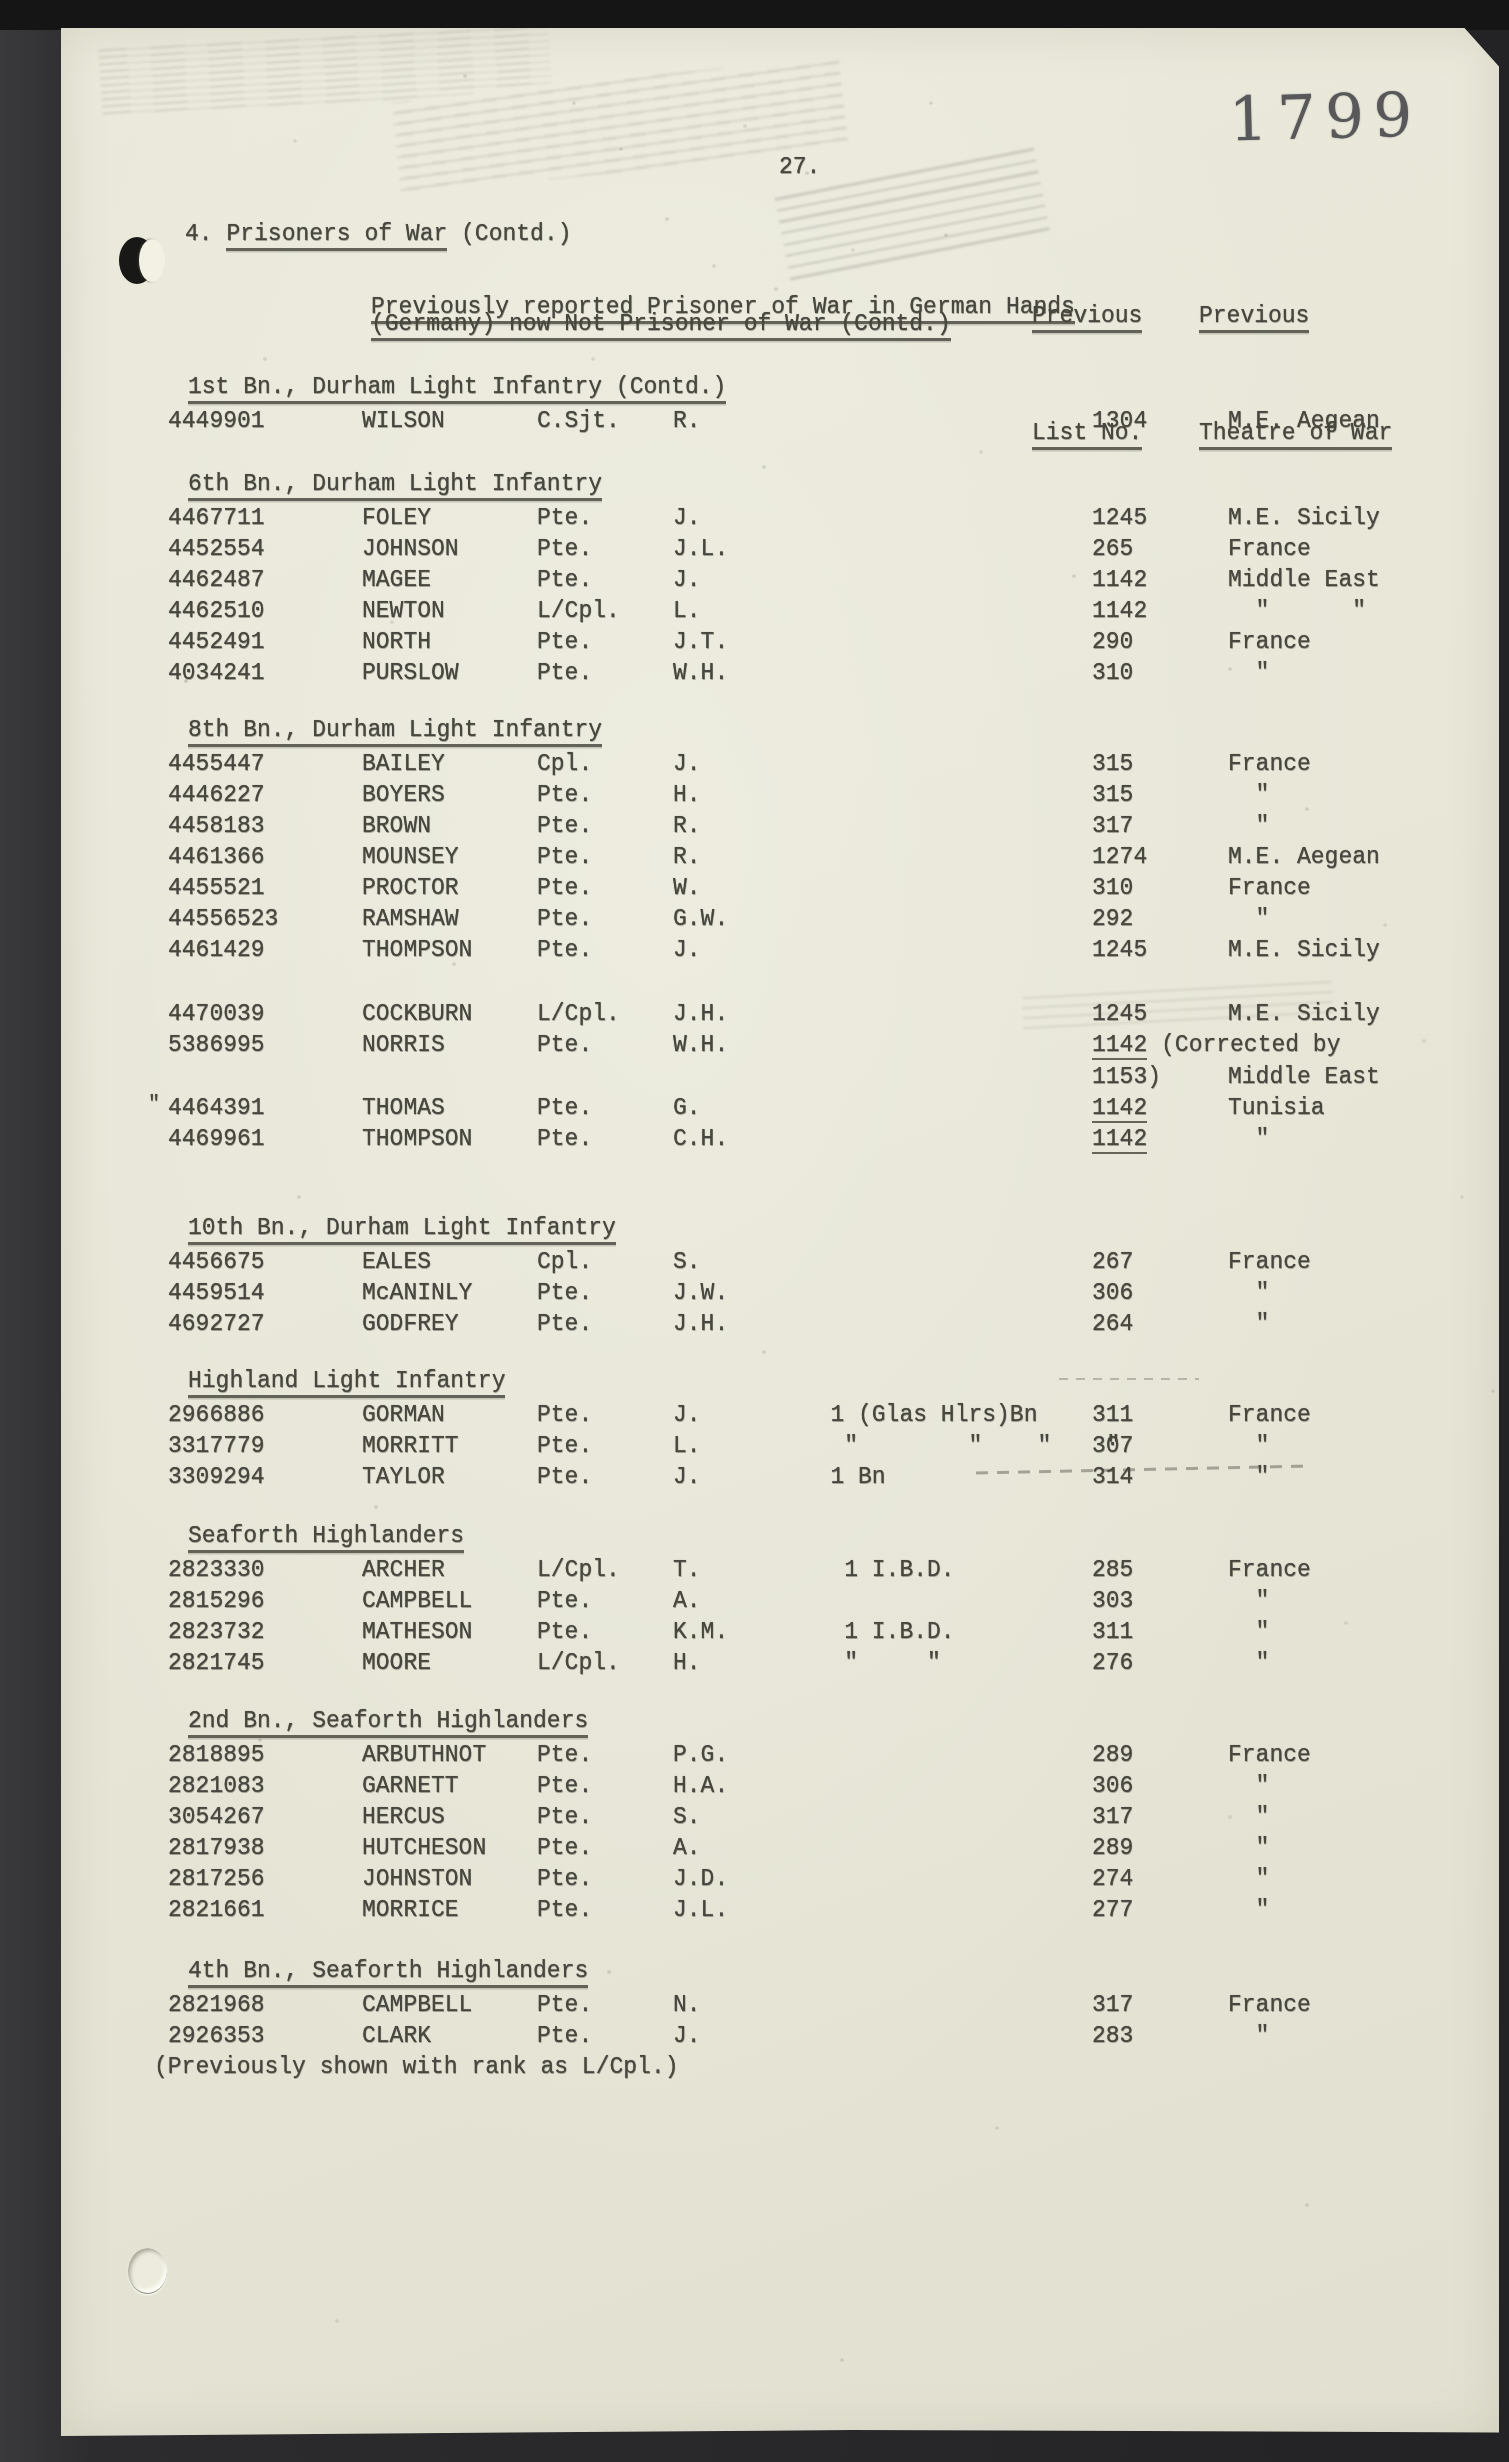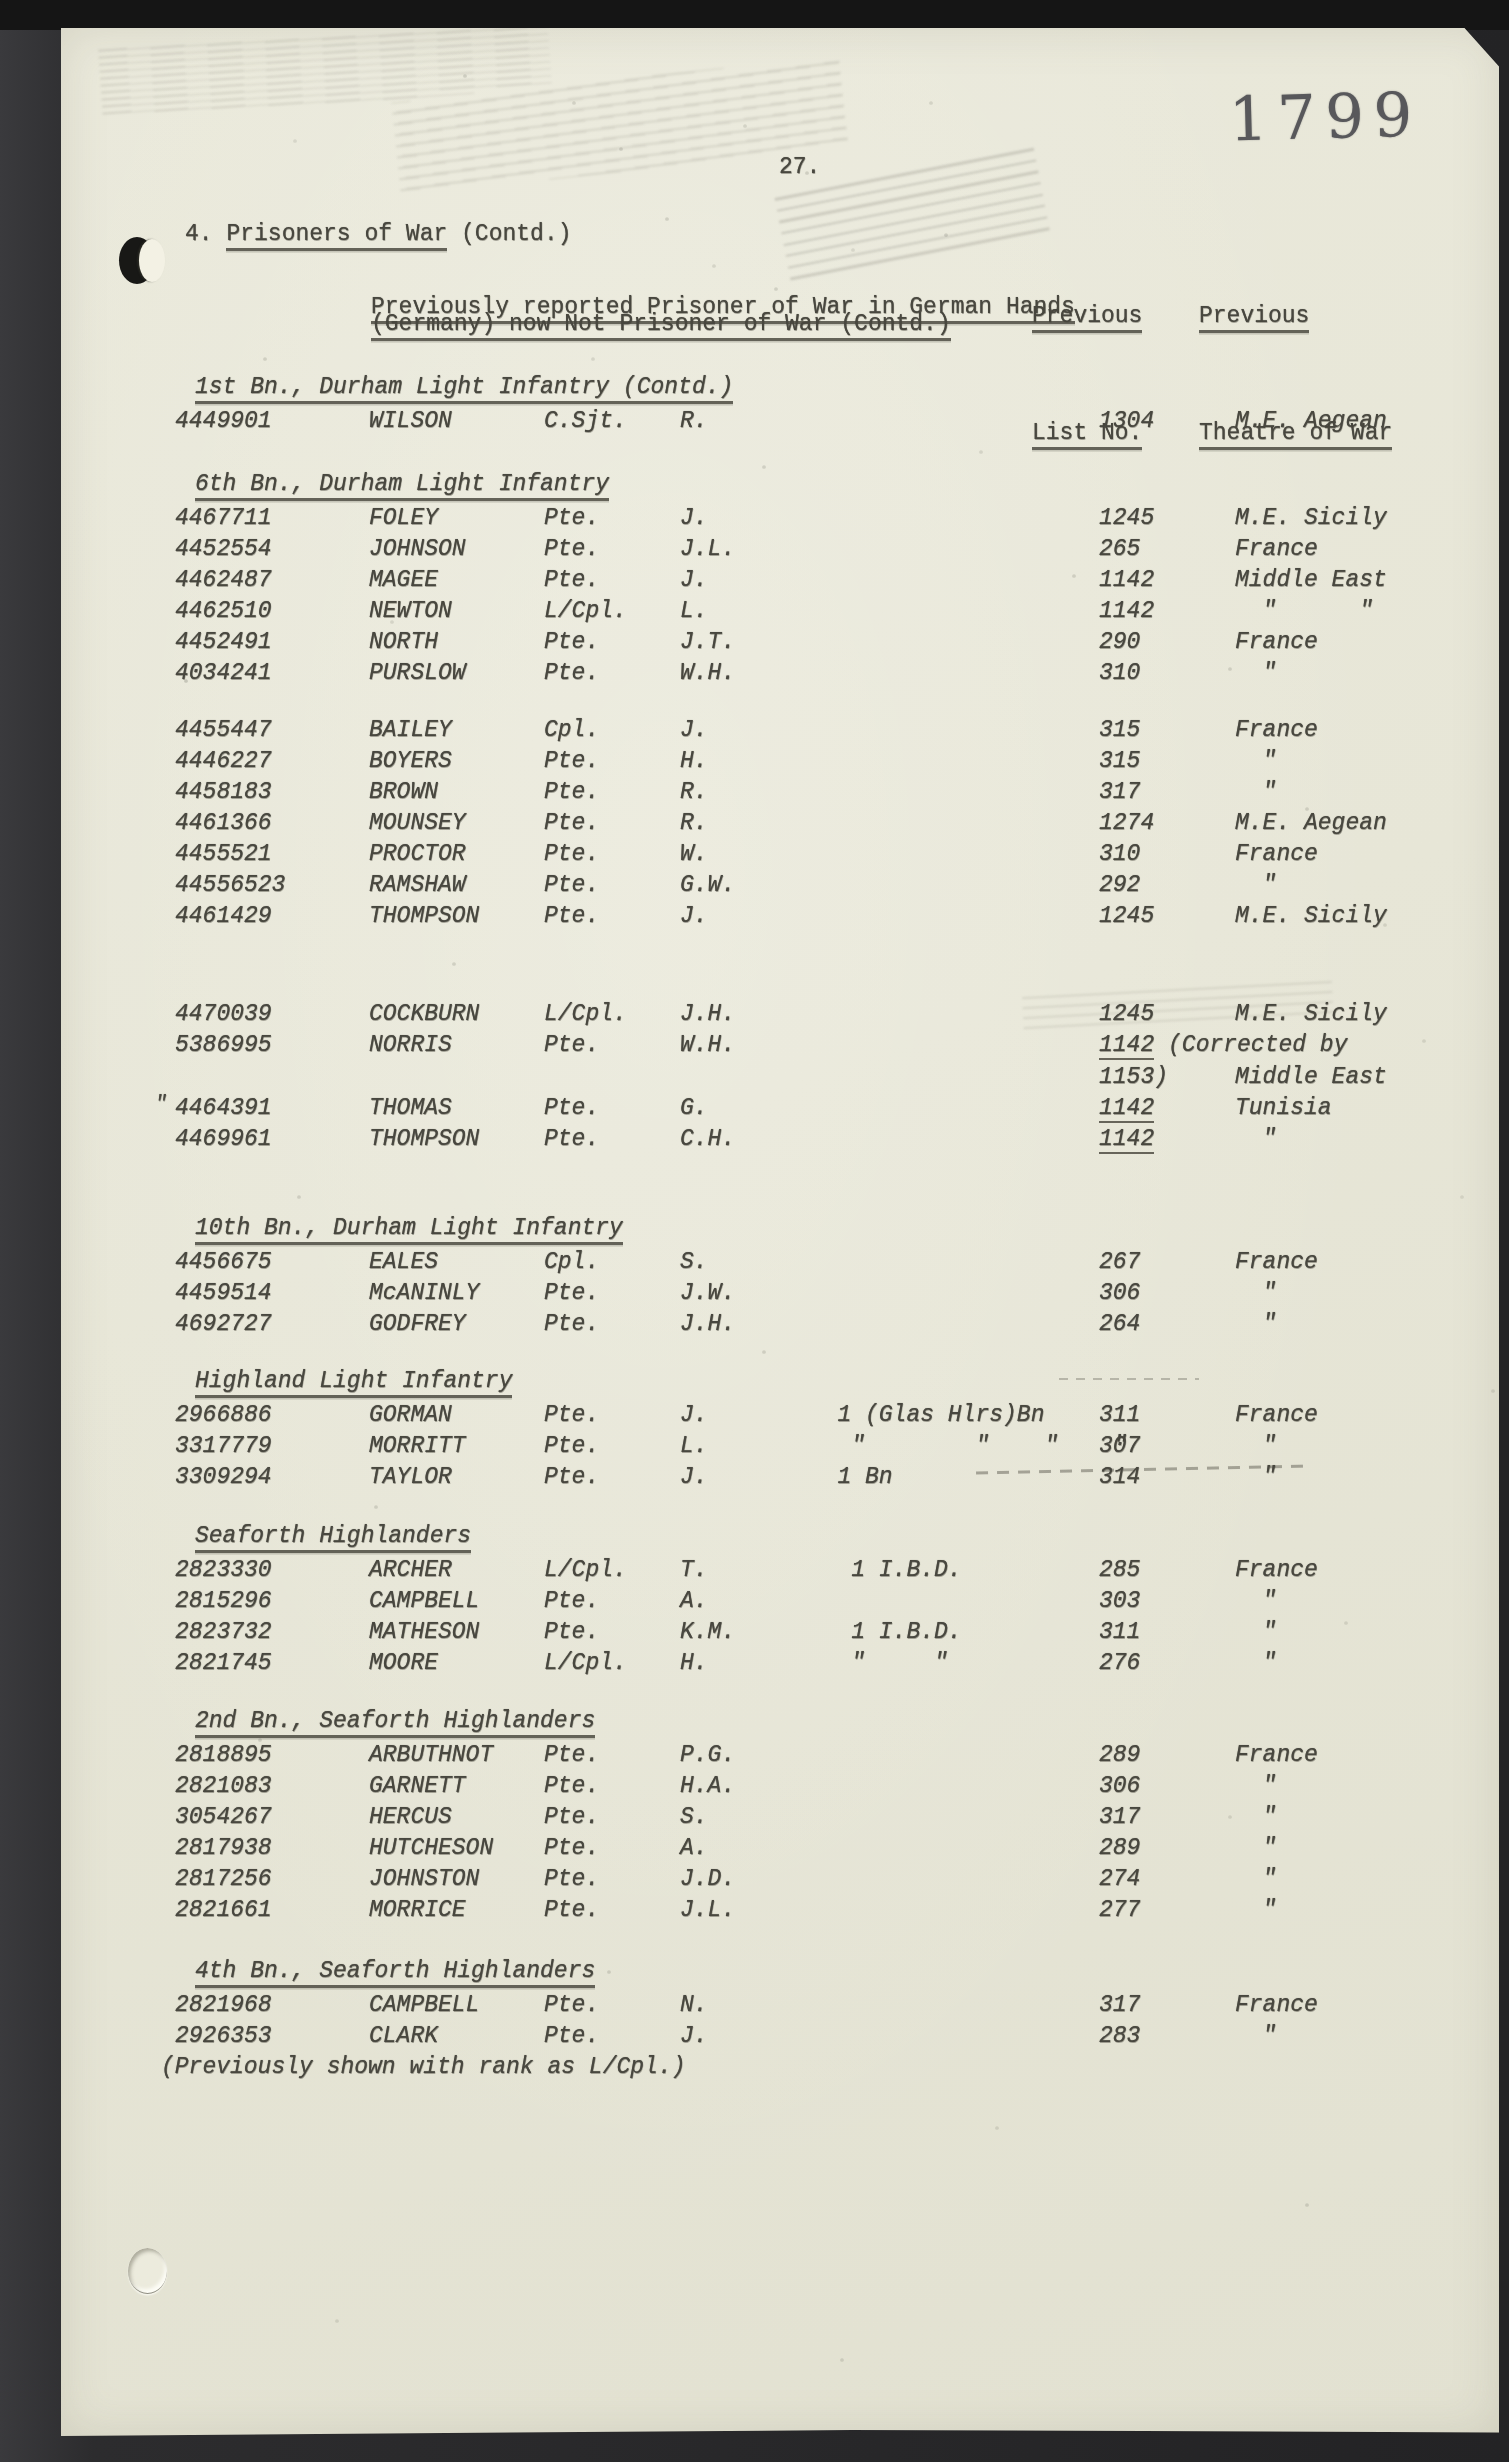--- a/index.html
+++ b/index.html
@@ -28,21 +28,21 @@
     text-shadow:0 0 1.6px rgba(50,50,55,0.5);
   }
   .pageno{position:absolute;left:718px;top:124px;}
   .heading{position:absolute;left:124px;top:191px;text-align:right;}
   .colhead{position:absolute;top:191px;line-height:39px;}
   .ch-list{left:971px;}
   .ch-theatre{left:1138px;}
   .sub1{position:absolute;left:310px;top:248px;margin-top:16px;}
   .sub2{position:absolute;left:310px;top:281px;}
 
-  #sections{position:absolute;left:11px;top:0;width:100%;height:100%;font-style:italic;}
+  #sections{position:absolute;left:4px;top:0;width:100%;height:100%;}
   .section{position:absolute;left:0;width:100%;}
   .s1{top:344px}.s2{top:441px}.s3{top:687px}.s4{top:971px}.s5{top:1185px}
   .s6{top:1338px}.s7{top:1493px}.s8{top:1678px}.s9{top:1928px}
   .sec-title{height:34px;padding-left:123px;}
   .row{
     display:grid;height:31px;padding-left:103px;
     grid-template-columns:194px 175px 136px 116px 303px 136px auto;
   }
   .row.cont{margin-top:1px;}
   .cell{white-space:pre;position:relative;}
@@ -143,20 +143,21 @@
       <div class="section s2">
         <div class="sec-title tw ink"><span class="u">6th Bn., Durham Light Infantry</span></div>
         <div class="row tw ink"><div class="cell">4467711</div><div class="cell">FOLEY</div><div class="cell">Pte.</div><div class="cell">J.</div><div class="cell"></div><div class="cell"><span>1245</span></div><div class="cell">M.E. Sicily</div></div>
         <div class="row tw ink"><div class="cell">4452554</div><div class="cell">JOHNSON</div><div class="cell">Pte.</div><div class="cell">J.L.</div><div class="cell"></div><div class="cell"><span>265</span></div><div class="cell">France</div></div>
         <div class="row tw ink"><div class="cell">4462487</div><div class="cell">MAGEE</div><div class="cell">Pte.</div><div class="cell">J.</div><div class="cell"></div><div class="cell"><span>1142</span></div><div class="cell">Middle East</div></div>
         <div class="row tw ink"><div class="cell">4462510</div><div class="cell">NEWTON</div><div class="cell">L/Cpl.</div><div class="cell">L.</div><div class="cell"></div><div class="cell"><span>1142</span></div><div class="cell">  "      "</div></div>
         <div class="row tw ink"><div class="cell">4452491</div><div class="cell">NORTH</div><div class="cell">Pte.</div><div class="cell">J.T.</div><div class="cell"></div><div class="cell"><span>290</span></div><div class="cell">France</div></div>
         <div class="row tw ink"><div class="cell">4034241</div><div class="cell">PURSLOW</div><div class="cell">Pte.</div><div class="cell">W.H.</div><div class="cell"></div><div class="cell"><span>310</span></div><div class="cell">  "</div></div>
       </div>
       <div class="section s3">
+        <div class="sec-title tw ink"><span class="u">8th Bn., Durham Light Infantry</span></div>
         <div class="row tw ink"><div class="cell">4455447</div><div class="cell">BAILEY</div><div class="cell">Cpl.</div><div class="cell">J.</div><div class="cell"></div><div class="cell"><span>315</span></div><div class="cell">France</div></div>
         <div class="row tw ink"><div class="cell">4446227</div><div class="cell">BOYERS</div><div class="cell">Pte.</div><div class="cell">H.</div><div class="cell"></div><div class="cell"><span>315</span></div><div class="cell">  "</div></div>
         <div class="row tw ink"><div class="cell">4458183</div><div class="cell">BROWN</div><div class="cell">Pte.</div><div class="cell">R.</div><div class="cell"></div><div class="cell"><span>317</span></div><div class="cell">  "</div></div>
         <div class="row tw ink"><div class="cell">4461366</div><div class="cell">MOUNSEY</div><div class="cell">Pte.</div><div class="cell">R.</div><div class="cell"></div><div class="cell"><span>1274</span></div><div class="cell">M.E. Aegean</div></div>
         <div class="row tw ink"><div class="cell">4455521</div><div class="cell">PROCTOR</div><div class="cell">Pte.</div><div class="cell">W.</div><div class="cell"></div><div class="cell"><span>310</span></div><div class="cell">France</div></div>
         <div class="row tw ink"><div class="cell">44556523</div><div class="cell">RAMSHAW</div><div class="cell">Pte.</div><div class="cell">G.W.</div><div class="cell"></div><div class="cell"><span>292</span></div><div class="cell">  "</div></div>
         <div class="row tw ink"><div class="cell">4461429</div><div class="cell">THOMPSON</div><div class="cell">Pte.</div><div class="cell">J.</div><div class="cell"></div><div class="cell"><span>1245</span></div><div class="cell">M.E. Sicily</div></div>
       </div>
       <div class="section s4">
         <div class="row tw ink"><div class="cell">4470039</div><div class="cell">COCKBURN</div><div class="cell">L/Cpl.</div><div class="cell">J.H.</div><div class="cell"></div><div class="cell"><span>1245</span></div><div class="cell">M.E. Sicily</div></div>

